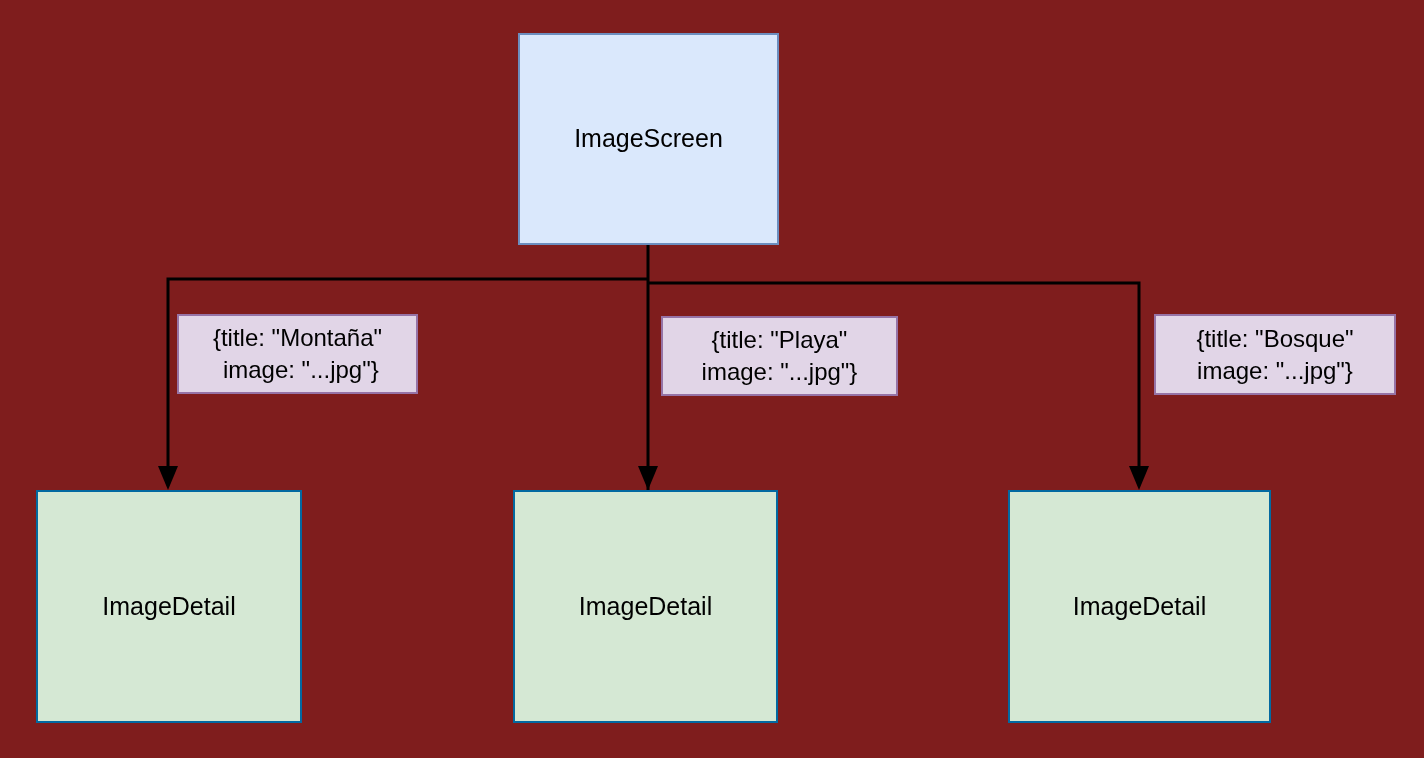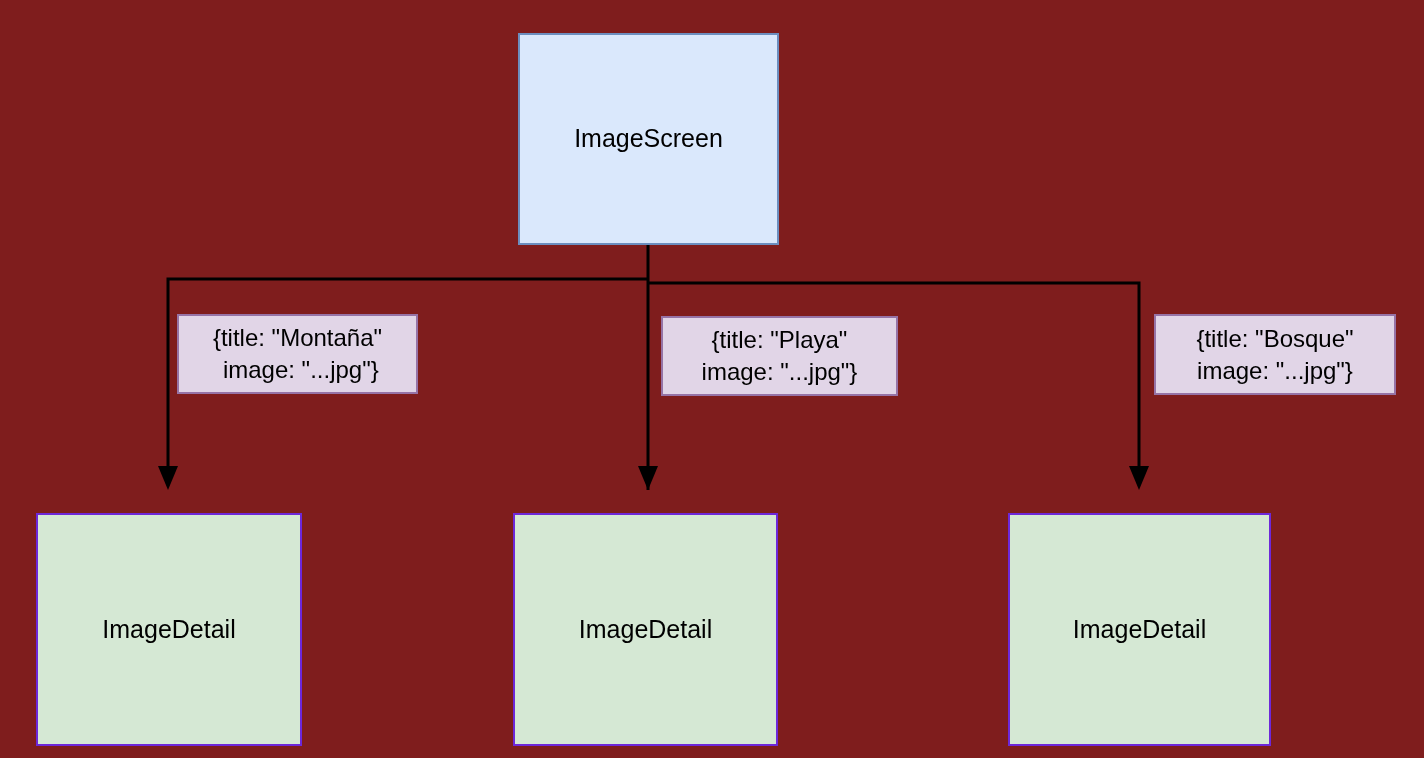--- a/index.html
+++ b/index.html
@@ -34,22 +34,21 @@
     align-items: center;
     justify-content: center;
     text-align: center;
   }
   .node-screen {
     background: #dae8fc;
     border: 2px solid #6c8ebf;
   }
   .node-detail {
     background: #d5e8d4;
-    border: 2px solid #6d28d9;
-    margin-top: 23px;
+    border: 2px solid #0369a1;
   }
   .node-label {
     font-size: 25px;
     line-height: 1.1;
     color: #000000;
     white-space: pre;
   }
   .edge-label {
     position: absolute;
     box-sizing: border-box;

